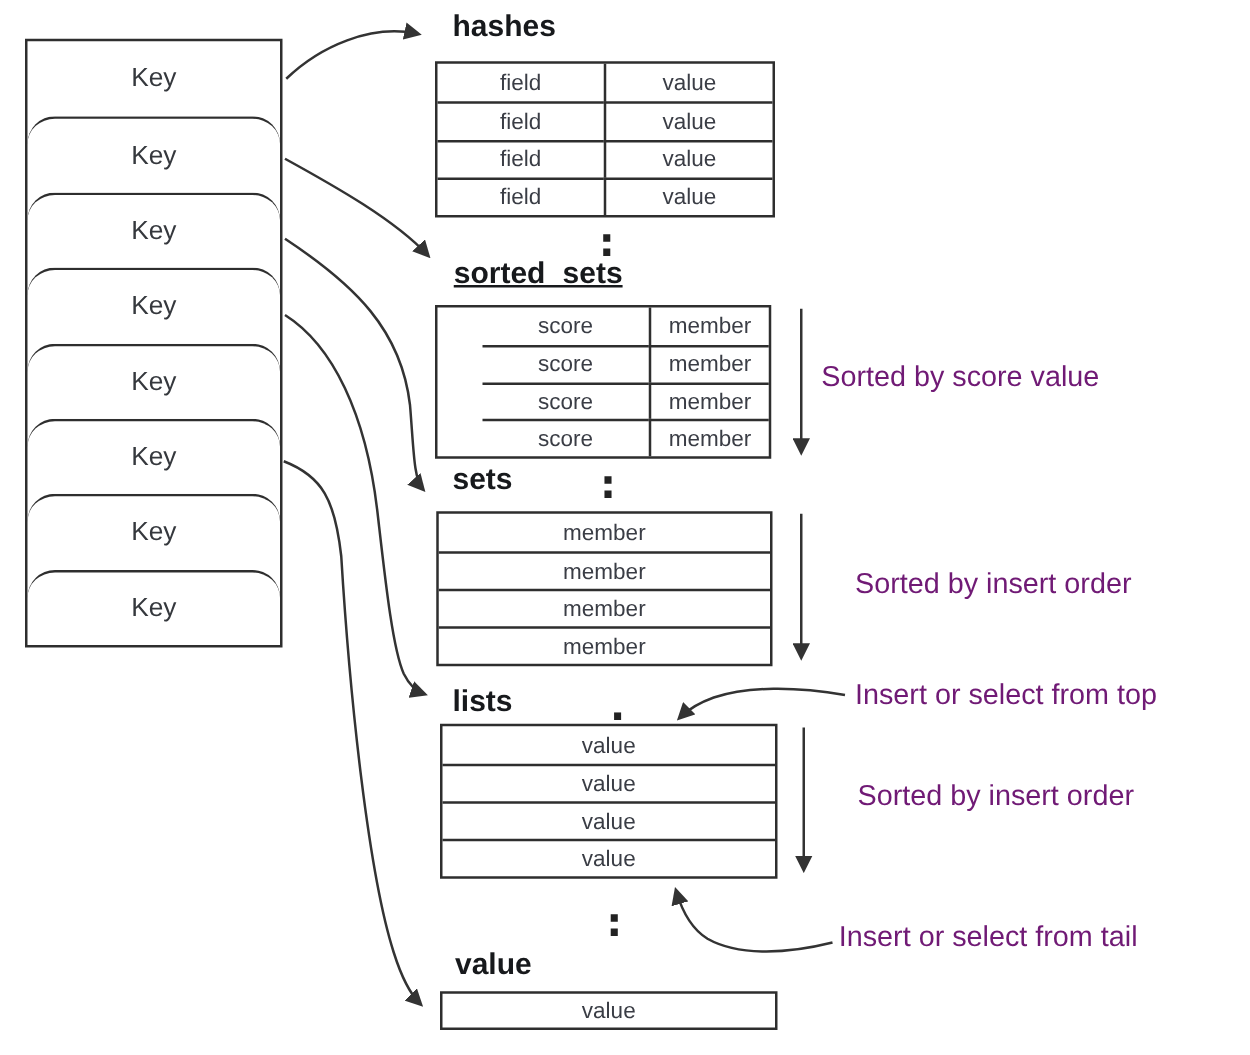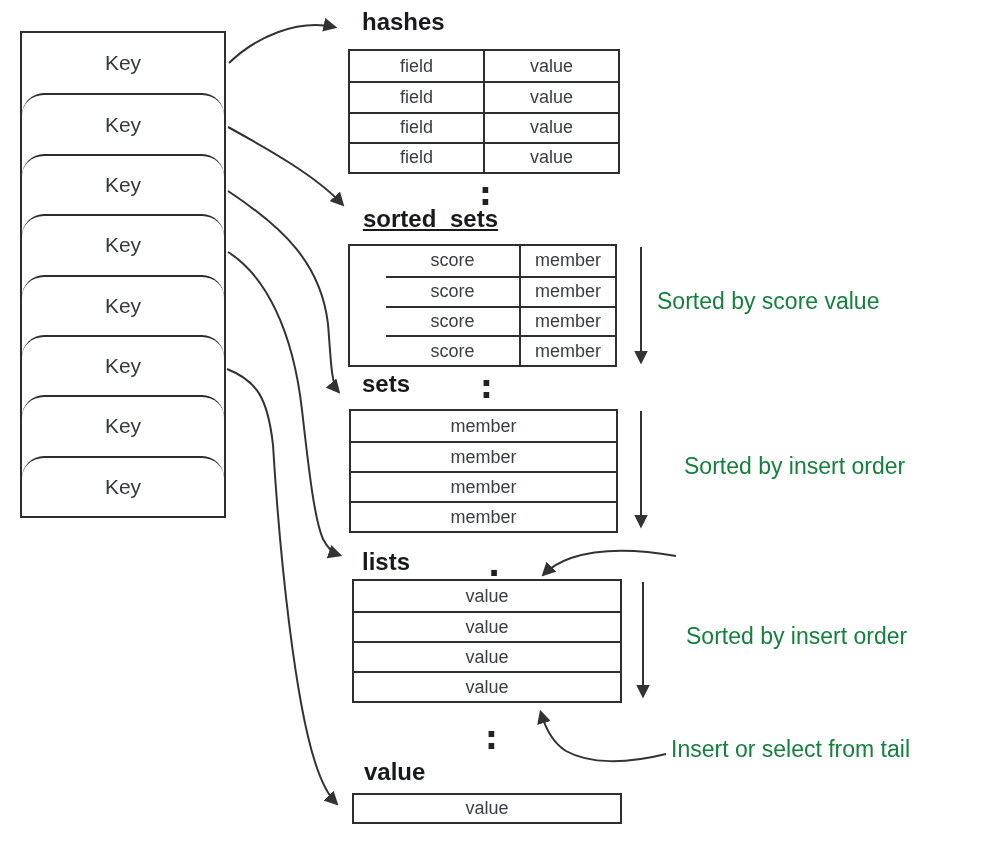--- a/index.html
+++ b/index.html
@@ -36,21 +36,21 @@
   .tbl1{grid-template-columns:1fr;grid-template-rows:repeat(4,1fr);}
   .tbl1 .cell:nth-child(n+2){border-top:2px solid #2e2e2e;}
   .tbl-single{grid-template-columns:1fr;grid-template-rows:1fr;}
 
   .struct-label{
     position:absolute;font-weight:bold;font-size:24px;color:#17191c;
     line-height:1.1;white-space:nowrap;
   }
   .wide-space{word-spacing:7px;}
   .note{
-    position:absolute;font-size:23px;color:#15803d;line-height:1.15;white-space:nowrap;
+    position:absolute;font-size:23px;color:#701a75;line-height:1.15;white-space:nowrap;
   }
   .dots{
     position:absolute;font-size:32px;font-weight:bold;color:#222;line-height:1;
     font-family:"DejaVu Sans", sans-serif;
   }
 </style>
 </head>
 <body>
 
 <div class="canvas">
@@ -125,20 +125,21 @@
   <div class="note" style="left:684px;top:453px;">Sorted by insert order</div>
 
   <div class="struct-label" style="left:362px;top:549px;">lists</div>
   <div class="dots" style="left:488px;top:549px;">.</div>
   <div class="tbl tbl1" style="left:352px;top:579px;width:270px;height:124px;">
     <div class="cell">value</div>
     <div class="cell">value</div>
     <div class="cell">value</div>
     <div class="cell">value</div>
   </div>
+  <div class="note" style="left:684px;top:542px;">Insert or select from top</div>
   <div class="note" style="left:686px;top:623px;">Sorted by insert order</div>
   <div class="dots" style="left:485px;top:722px;">:</div>
   <div class="note" style="left:671px;top:736px;">Insert or select from tail</div>
 
   <div class="struct-label" style="left:364px;top:759px;">value</div>
   <div class="tbl tbl-single" style="left:352px;top:793px;width:270px;height:31px;">
     <div class="cell">value</div>
   </div>
 
 </div>

